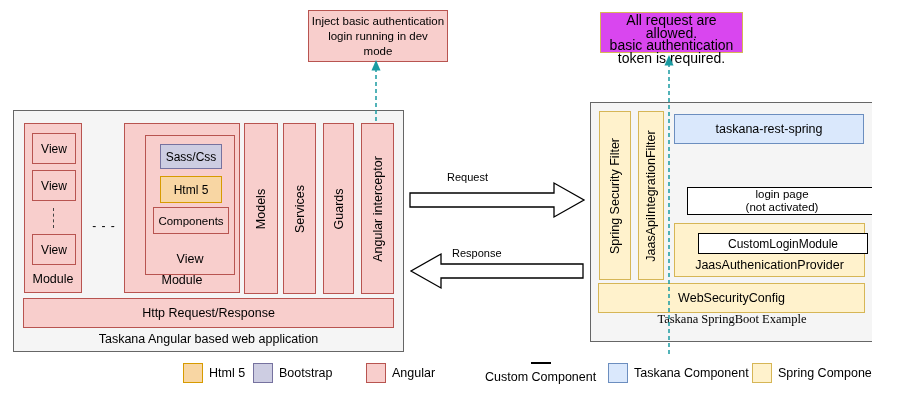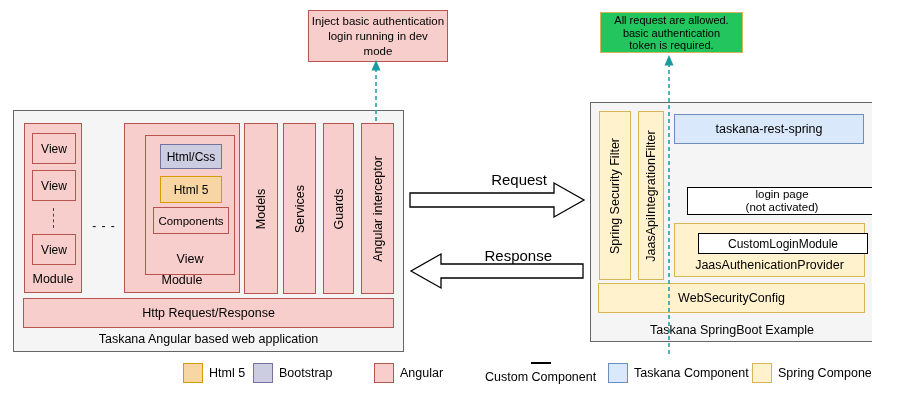--- a/index.html
+++ b/index.html
@@ -12,24 +12,24 @@
   .blue   { background:#dae8fc; border-color:#6c8ebf; }
   .lav    { background:#cdcde2; border-color:#76729f; }
   .orange { background:#f8d6a3; border-color:#d79b00; }
   .whitebox { background:#ffffff; border:1.5px solid #000;margin-left:13px; }
   .graybox  { background:#f5f5f5; border:1px solid #666; }
   .ctr { display:flex; align-items:center; justify-content:center; text-align:center; }
   .vwrap { position:absolute; inset:0; display:flex; align-items:center; justify-content:center; overflow:visible; }
   .vwrap > span { transform:rotate(-90deg); white-space:nowrap; font-size:12.5px; }
   .note { position:absolute; box-sizing:border-box; text-align:center; }
   .note-left  { background:#f8cecc; border:1px solid #b85450; font-size:11.5px; line-height:15px; padding-top:3px; }
-  .note-right { background:#22c55e; border:1px solid #d6b656; font-size:11px; line-height:12.6px; padding-top:1px; }
+  .note-right { background:#d946ef; border:1px solid #d6b656; font-size:14px; line-height:12.6px; padding-top:1px; }
   .applabel { position:absolute; left:0; right:0; text-align:center; font-size:12.5px; }
   .overlay { position:absolute; left:0; top:0; pointer-events:none; }
-  .arrow-label { position:absolute; text-align:right; font-size:15px; }
+  .arrow-label { position:absolute; text-align:left; font-size:11px; }
   .vdots { position:absolute; border-left:1.6px dashed #444; }
   .lg { position:absolute; top:362px; display:flex; align-items:center; gap:6px; height:21px; }
   .sw { width:20px; height:20px; box-sizing:border-box; border:1px solid #000; display:inline-block; }
   .lg .lab { font-size:12.5px; white-space:nowrap; }
   .small-fit { font-size:11.5px; }
   .login-lines { font-size:11.5px; line-height:13px; }
 </style>
 </head>
 <body>
 
@@ -61,21 +61,21 @@
           <span>View</span>
         </div>
       <div class="applabel" style="bottom:6px;">Module</div>
     </div>
 
     <div class="abs" style="left:70px; top:108px; width:40px; text-align:center; letter-spacing:1px;">- - -</div>
 
     <div class="box pink" style="left:110px; top:12px; width:116px; height:170px;">
       <div class="box pink" style="left:20px; top:11px; width:90px; height:140px;">
         <div class="box lav ctr" style="left:14px; top:8px; width:62px; height:25px;">
-            <span>Html/Css</span>
+            <span>Sass/Css</span>
           </div>
         <div class="box orange ctr" style="left:14px; top:40px; width:62px; height:27px;">
             <span>Html 5</span>
           </div>
         <div class="box pink ctr small-fit" style="left:7px; top:71px; width:76px; height:27px;">
             <span>Components</span>
           </div>
         <div class="applabel" style="bottom:8px;">View</div>
       </div>
       <div class="applabel" style="bottom:5px;">Module</div>
@@ -137,21 +137,21 @@
       <span>WebSecurityConfig</span>
     </div>
 
     <div class="box yellow" style="left:83px; top:120px; width:191px; height:54px;">
       <div class="box whitebox ctr" style="left:10px; top:9px; width:170px; height:21px;">
         <span>CustomLoginModule</span>
       </div>
       <div class="applabel" style="bottom:4px;">JaasAuthenicationProvider</div>
     </div>
 
-    <div class="applabel" style="bottom:4px;">Taskana SpringBoot Example</div>
+    <div class="applabel" style="bottom:14px;font-family:Liberation Serif, serif;">Taskana SpringBoot Example</div>
   </div>
 
   <div class="arrow-label" style="left:447px; top:171px; width:100px;">Request</div>
   <div class="arrow-label" style="left:452px; top:247px; width:100px;">Response</div>
 
   <svg class="overlay" width="900" height="403" viewBox="0 0 900 403">
     <polygon points="410,193 554,193 554,183 584,200 554,217 554,207 410,207" fill="#ffffff" stroke="#000000" stroke-width="1.3"></polygon>
     <polygon points="583,264 441,264 441,254 411,271 441,288 441,278 583,278" fill="#ffffff" stroke="#000000" stroke-width="1.3"></polygon>
     <path d="M376 68 L376 122" stroke="#1a9ba1" stroke-width="1.5" stroke-dasharray="4 3" fill="none"></path>
     <polygon points="376,60 371.5,70.5 380.5,70.5" fill="#1a9ba1"></polygon>
@@ -160,21 +160,21 @@
   </svg>
 
   <div class="lg" style="left:183px;">
     <span class="sw" style="background: rgb(248, 214, 163); border-color: rgb(215, 155, 0);"></span>
     <span class="lab">Html 5</span>
   </div>
   <div class="lg" style="left:253px;">
     <span class="sw" style="background: rgb(205, 205, 226); border-color: rgb(118, 114, 159);"></span>
     <span class="lab">Bootstrap</span>
   </div>
-  <div class="lg" style="left:350px;padding-left:24px;">
+  <div class="lg" style="left:342px;padding-left:24px;">
     <span class="sw" style="background: rgb(248, 206, 204); border-color: rgb(184, 84, 80);"></span>
     <span class="lab">Angular</span>
   </div>
   <div class="lg" style="left:485px;flex-direction:column;">
     <span class="sw" style="background: rgb(255, 255, 255); border-color: rgb(0, 0, 0);"></span>
     <span class="lab">Custom Component</span>
   </div>
   <div class="lg" style="left:608px;">
     <span class="sw" style="background: rgb(218, 232, 252); border-color: rgb(108, 142, 191);"></span>
     <span class="lab">Taskana Component</span>

